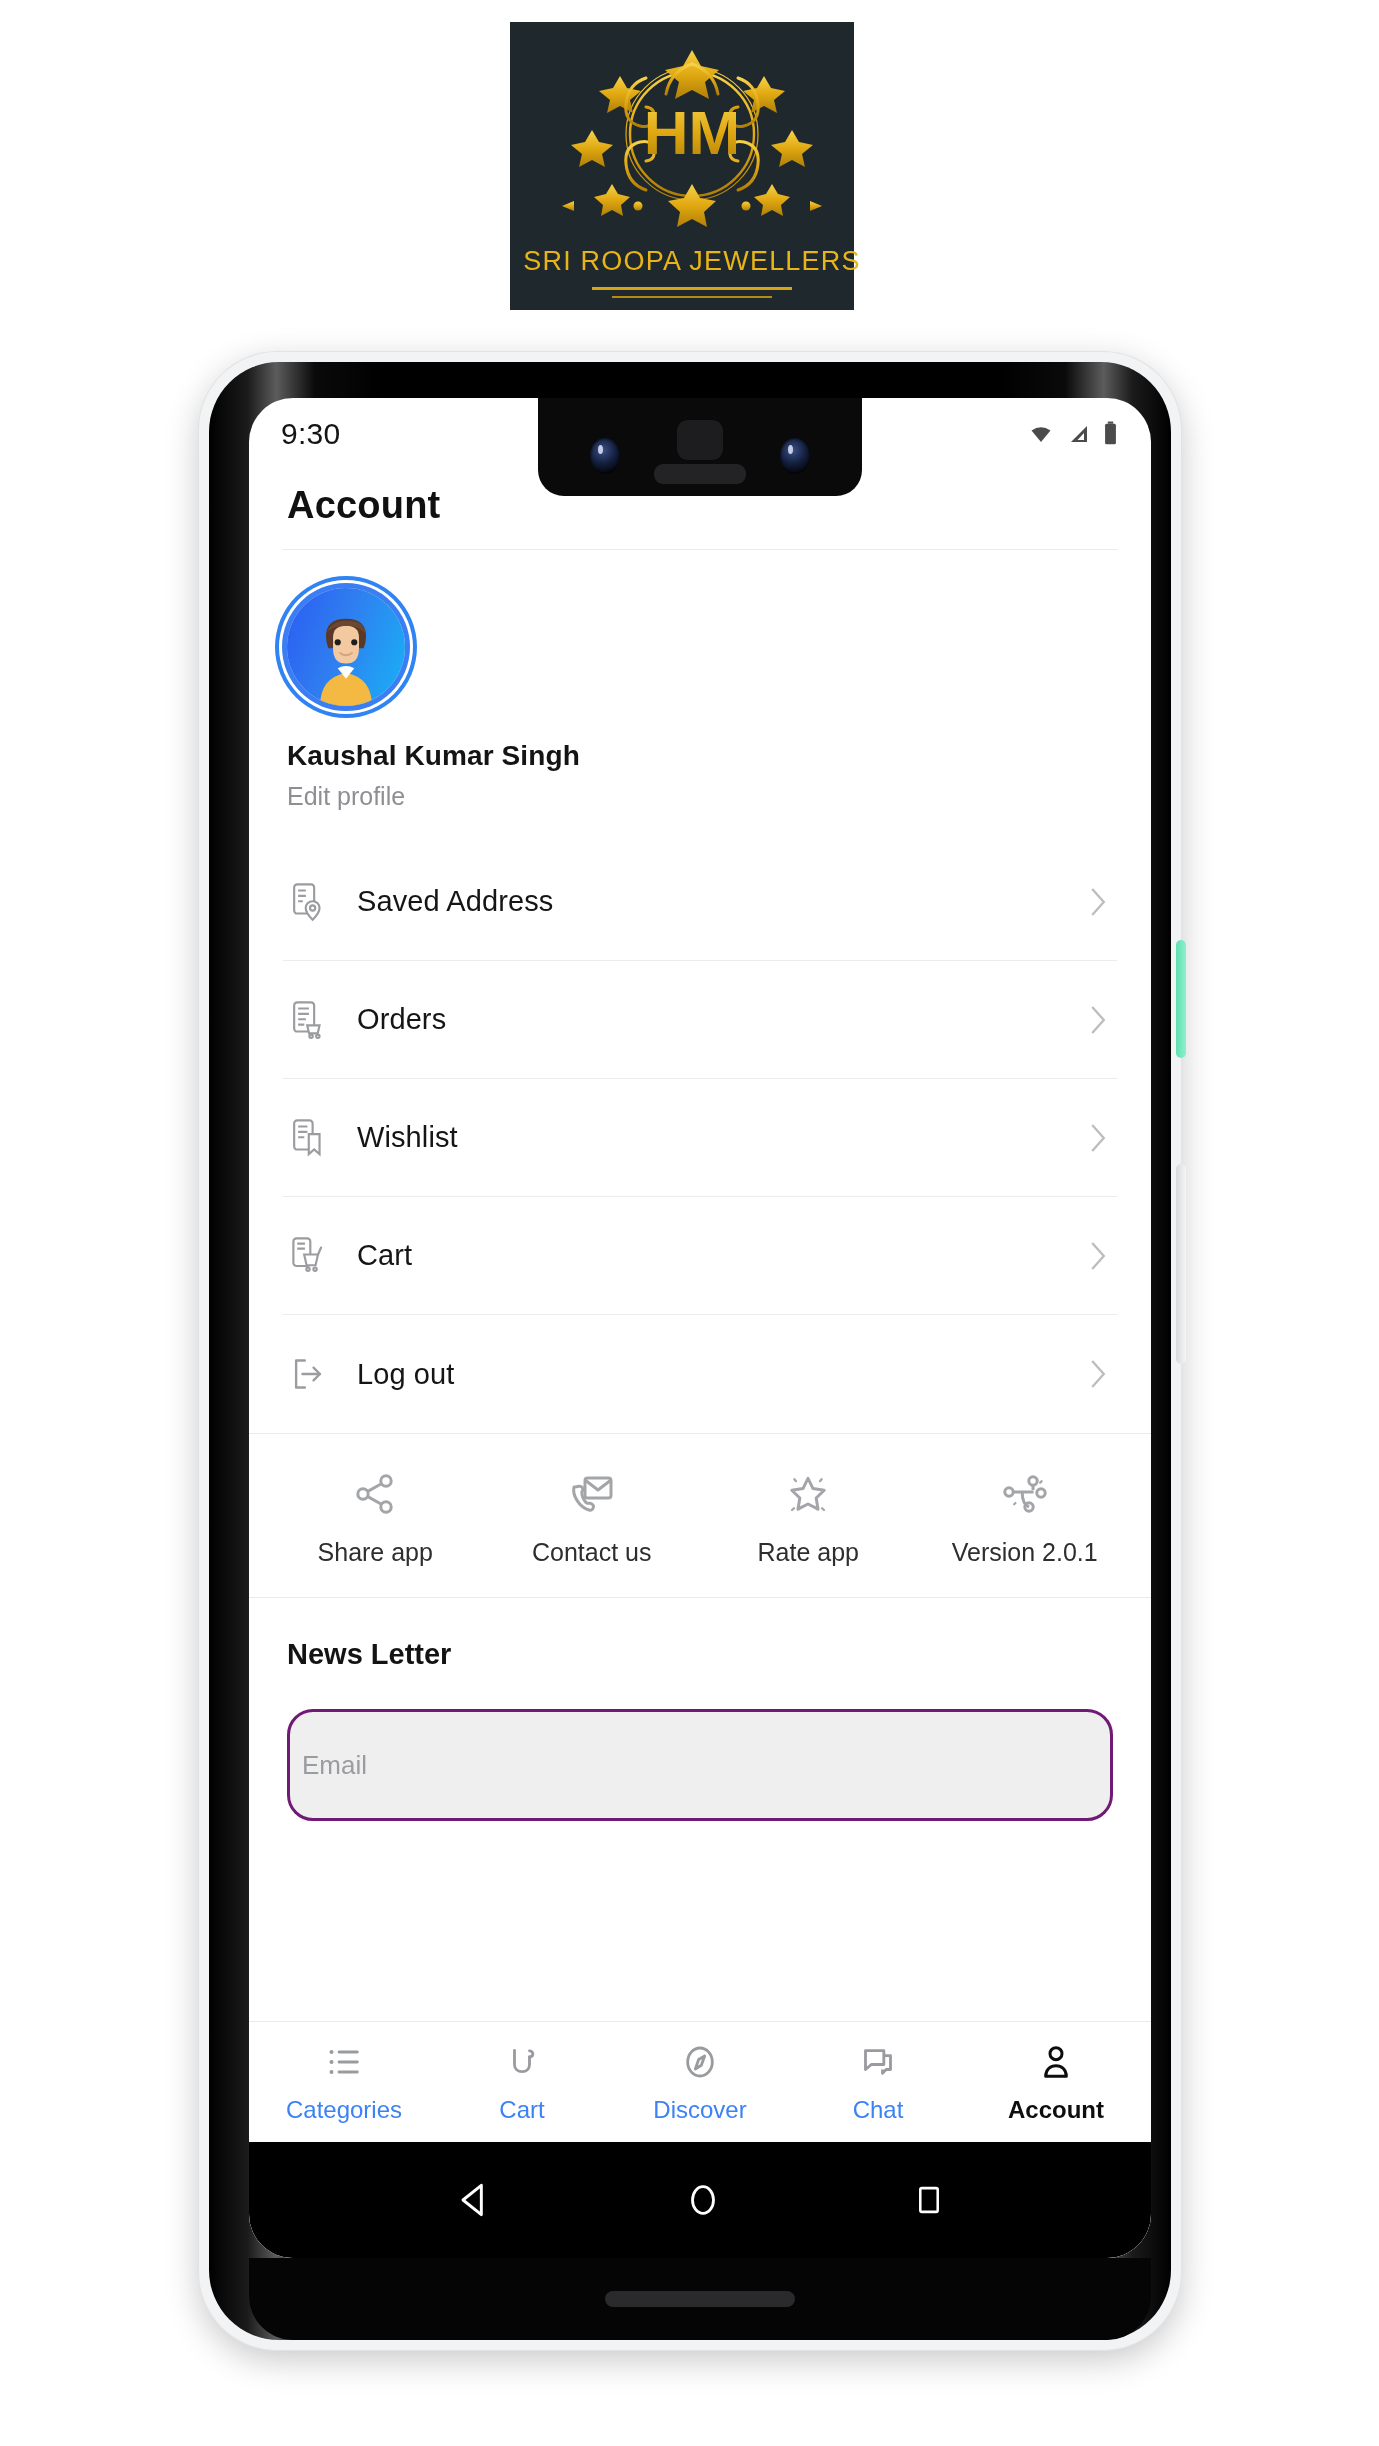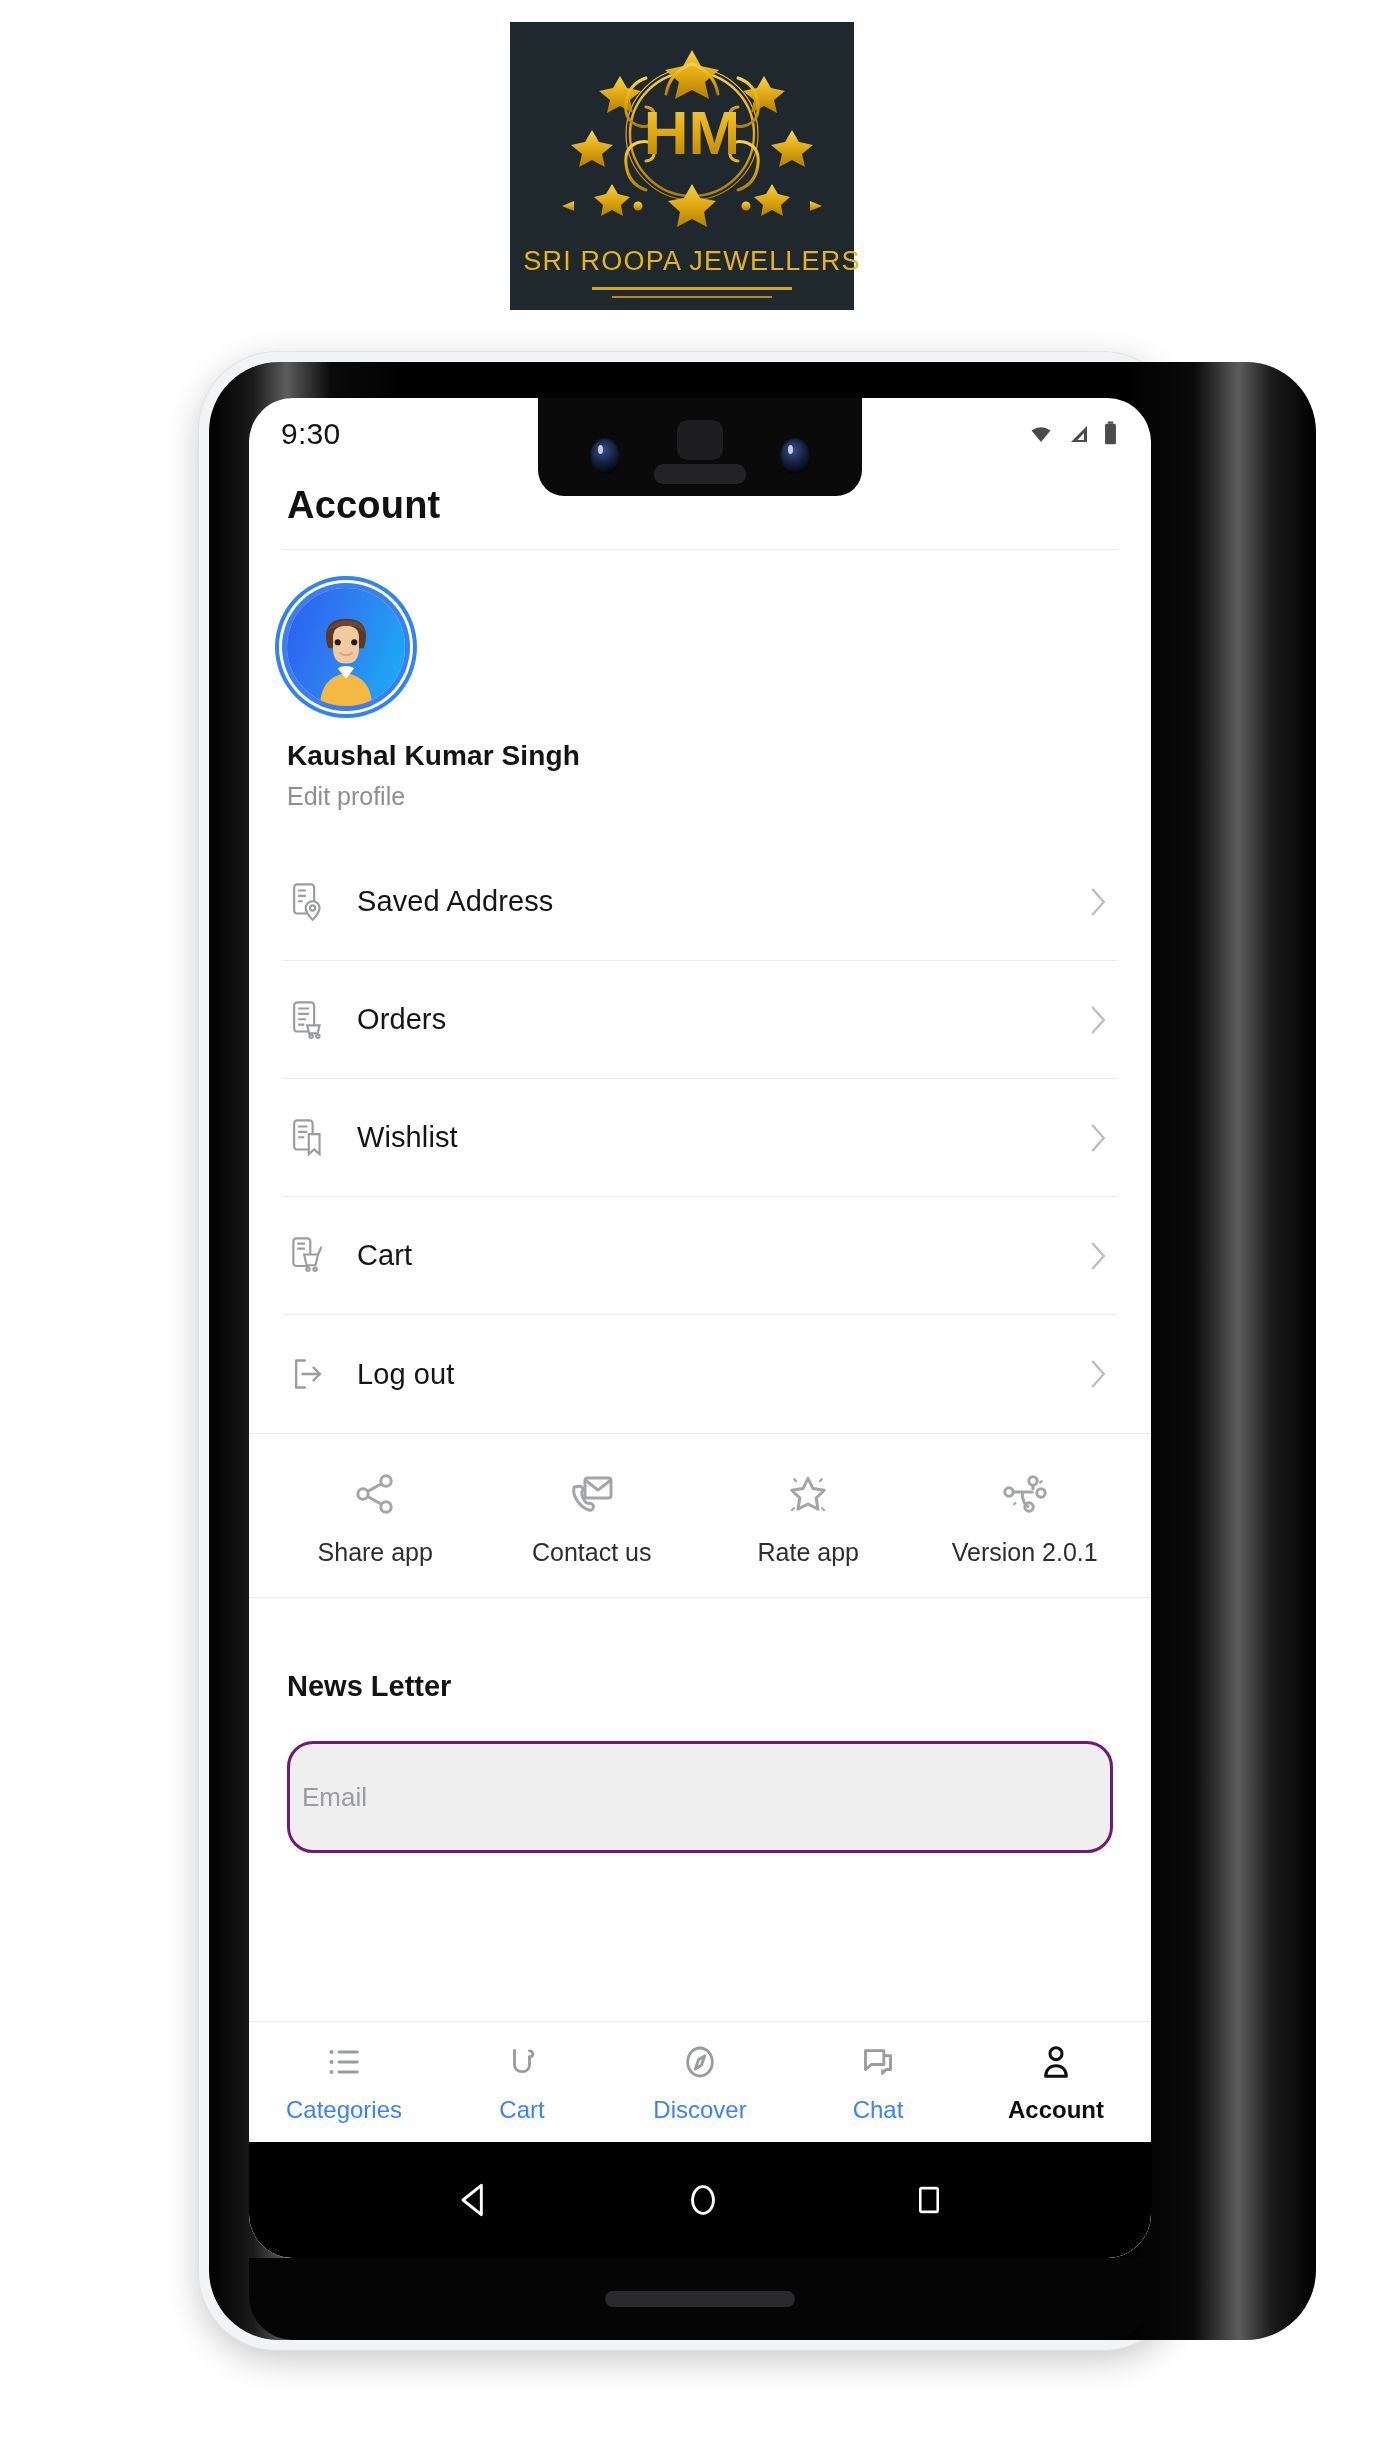--- a/index.html
+++ b/index.html
@@ -31,21 +31,21 @@
   
   .phone-outer {
     position: absolute; left: 199px; top: 352px;
     width: 982px; height: 1998px;
     background: #f2f3f4;
     border-radius: 78px;
     box-shadow: 0 0 0 1px #e2e3e4, 0 10px 34px rgba(0,0,0,.22);
   }
   .phone-bezel {
     position: absolute; left: 10px; top: 10px;
-    width: 1107px; height: 1978px;
+    width: 962px; height: 1978px;
     background: linear-gradient(90deg,#000 0%, #1b1b1b 4%, #5c5c5c 7%, #0a0a0a 11%, #000 18%, #000 82%, #0a0a0a 89%, #5c5c5c 93%, #1b1b1b 96%, #000 100%);
     border-radius: 70px;
   }
   .phone-screen {
     position: absolute; left: 40px; top: 36px;
     width: 902px; height: 1860px;
     background: #ffffff;
     border-radius: 44px;
     overflow: hidden;
   }
@@ -124,21 +124,21 @@
   
   .actions {
     display: flex; align-items: center; justify-content: space-around;
     padding: 36px 18px 30px 18px;
   }
   .action { display:flex; flex-direction:column; align-items:center; gap: 20px; min-width: 150px; }
   .action-label { font-size: 25px; color: #2e2e2e; }
 
   
   .newsletter { padding: 40px 38px 30px 38px; }
-  .nl-title { font-size: 29px; font-weight: 700; color: #131313; margin-top: 32px; }
+  .nl-title { font-size: 29px; font-weight: 700; color: #131313; }
   .nl-input {
     margin-top: 38px; height: 112px; border-radius: 26px;
     background: #efeff0; border: 3px solid #701a75;
     display: flex; align-items: center; padding: 0 12px;
   }
   .nl-input .ph { font-size: 26px; color: #9b9ca0; }
 
   
   .bottomnav {
     margin-top: auto;

